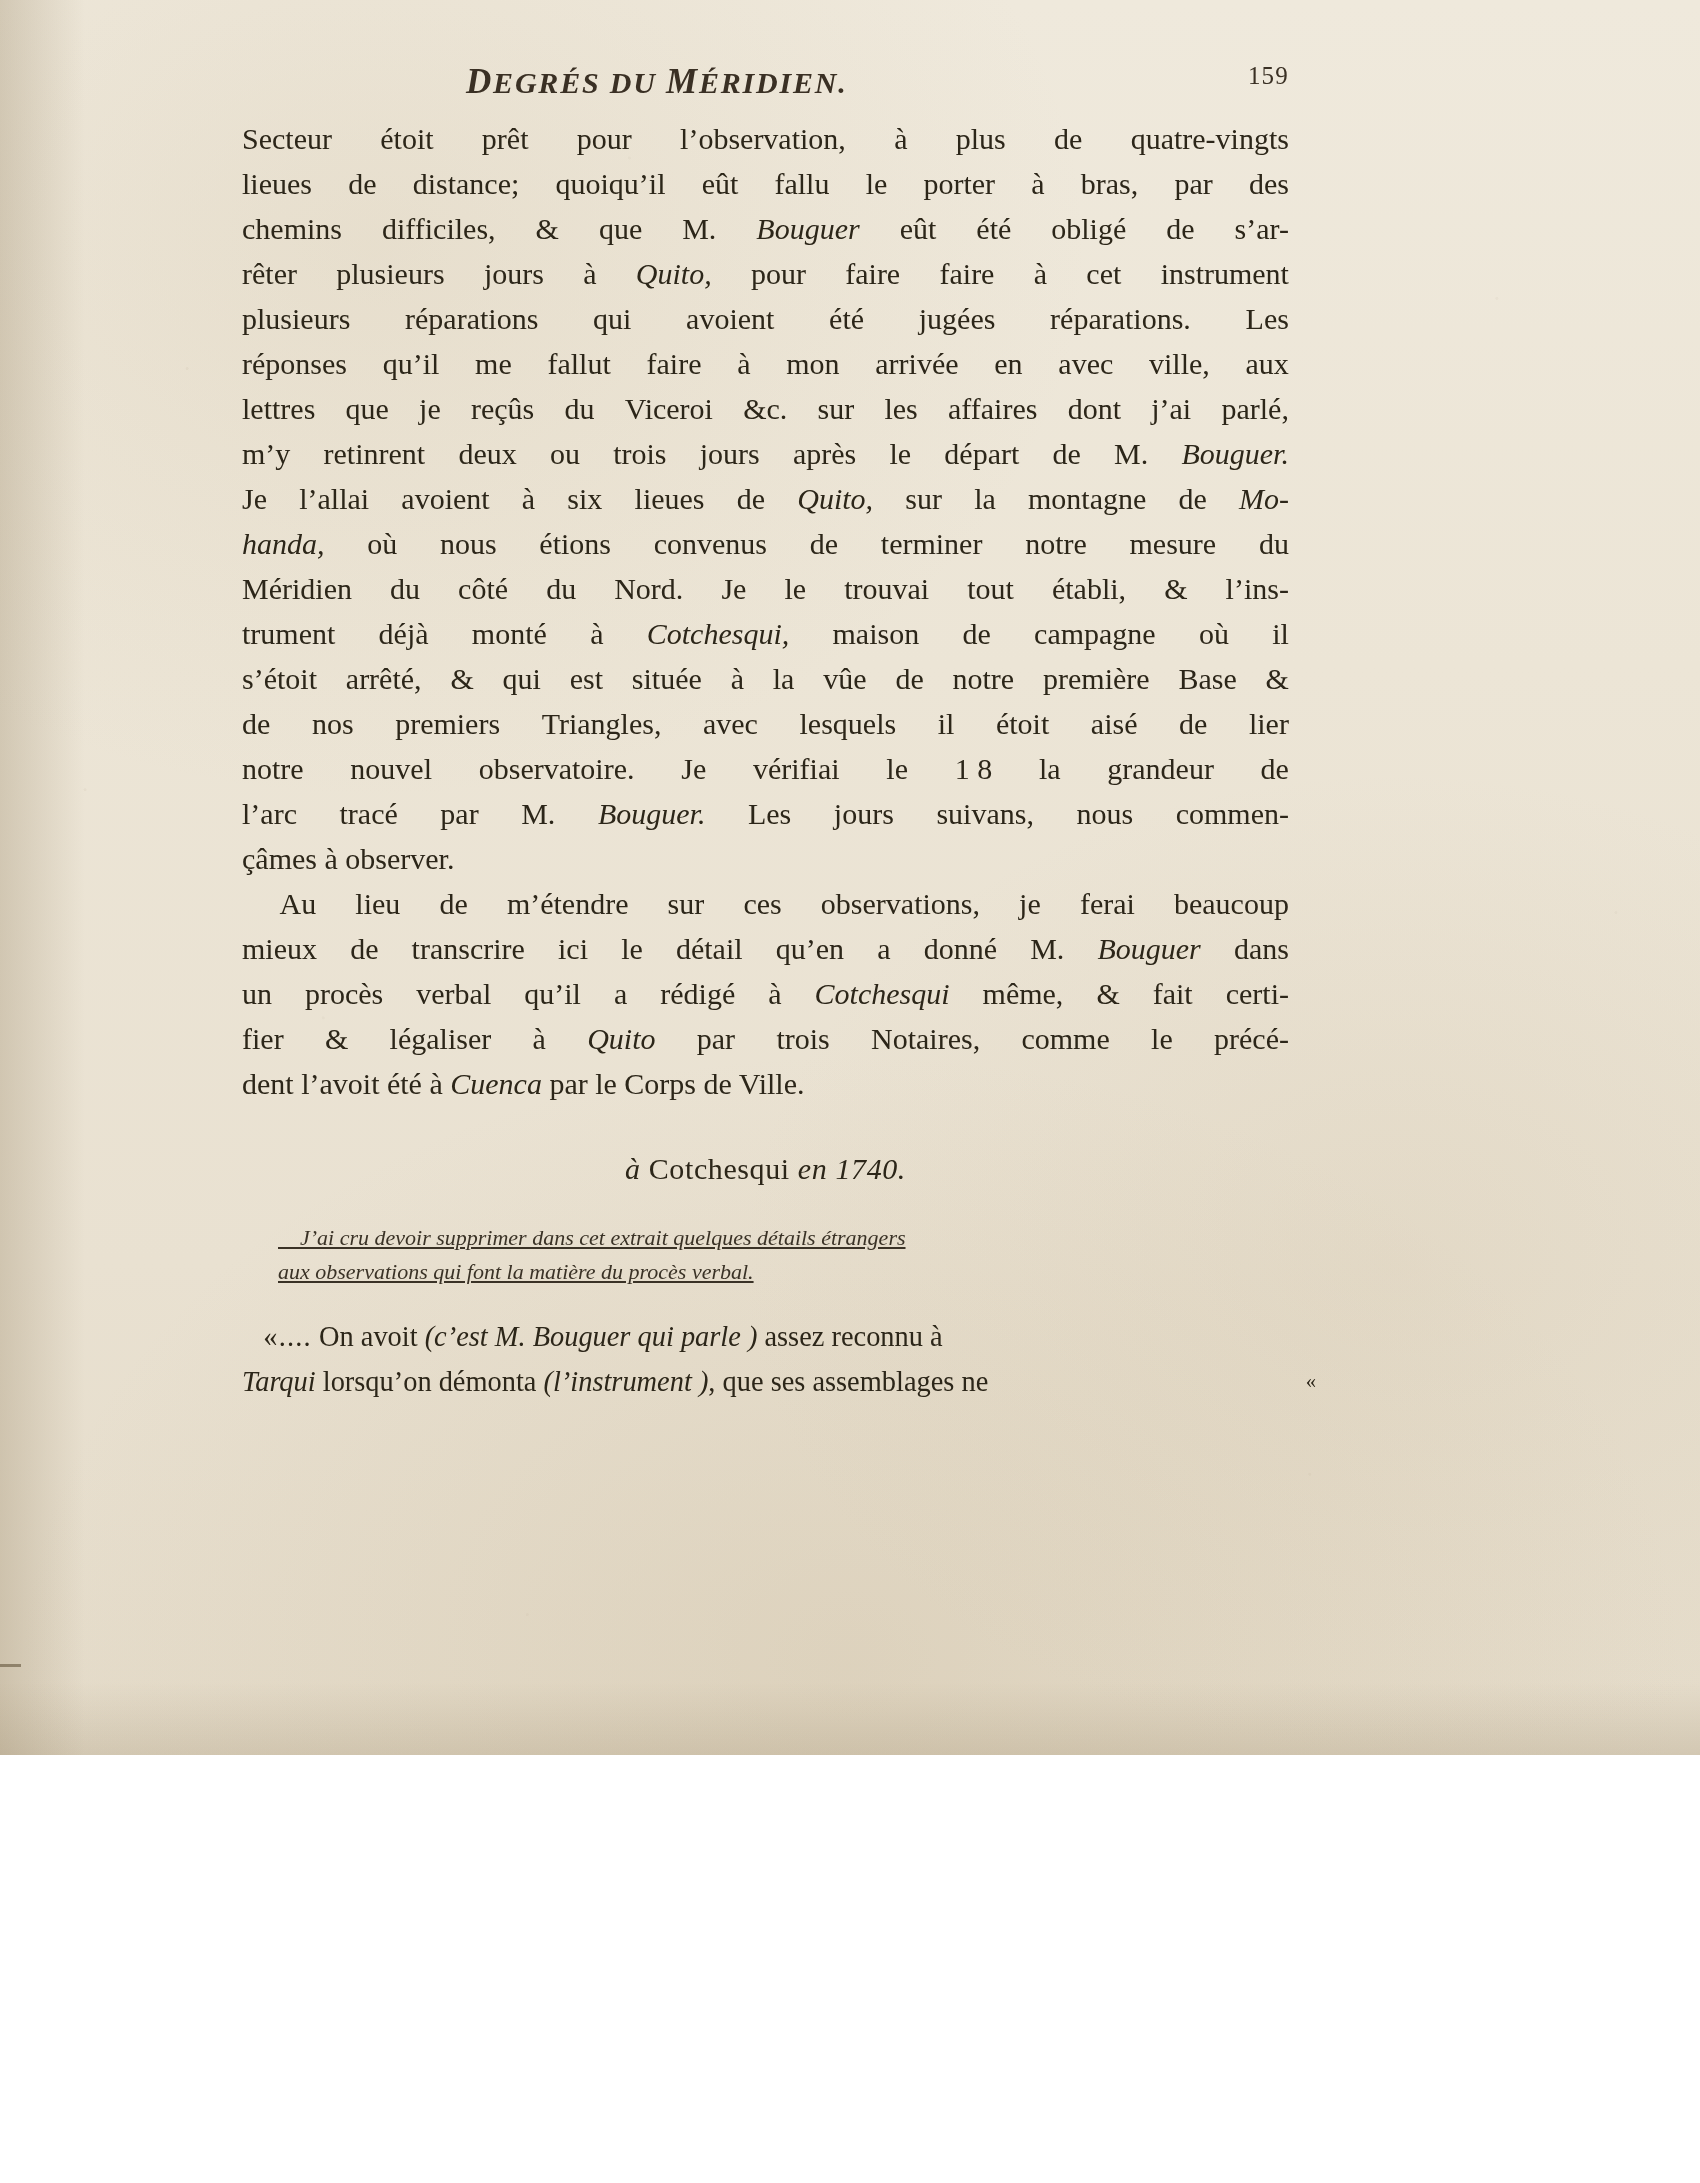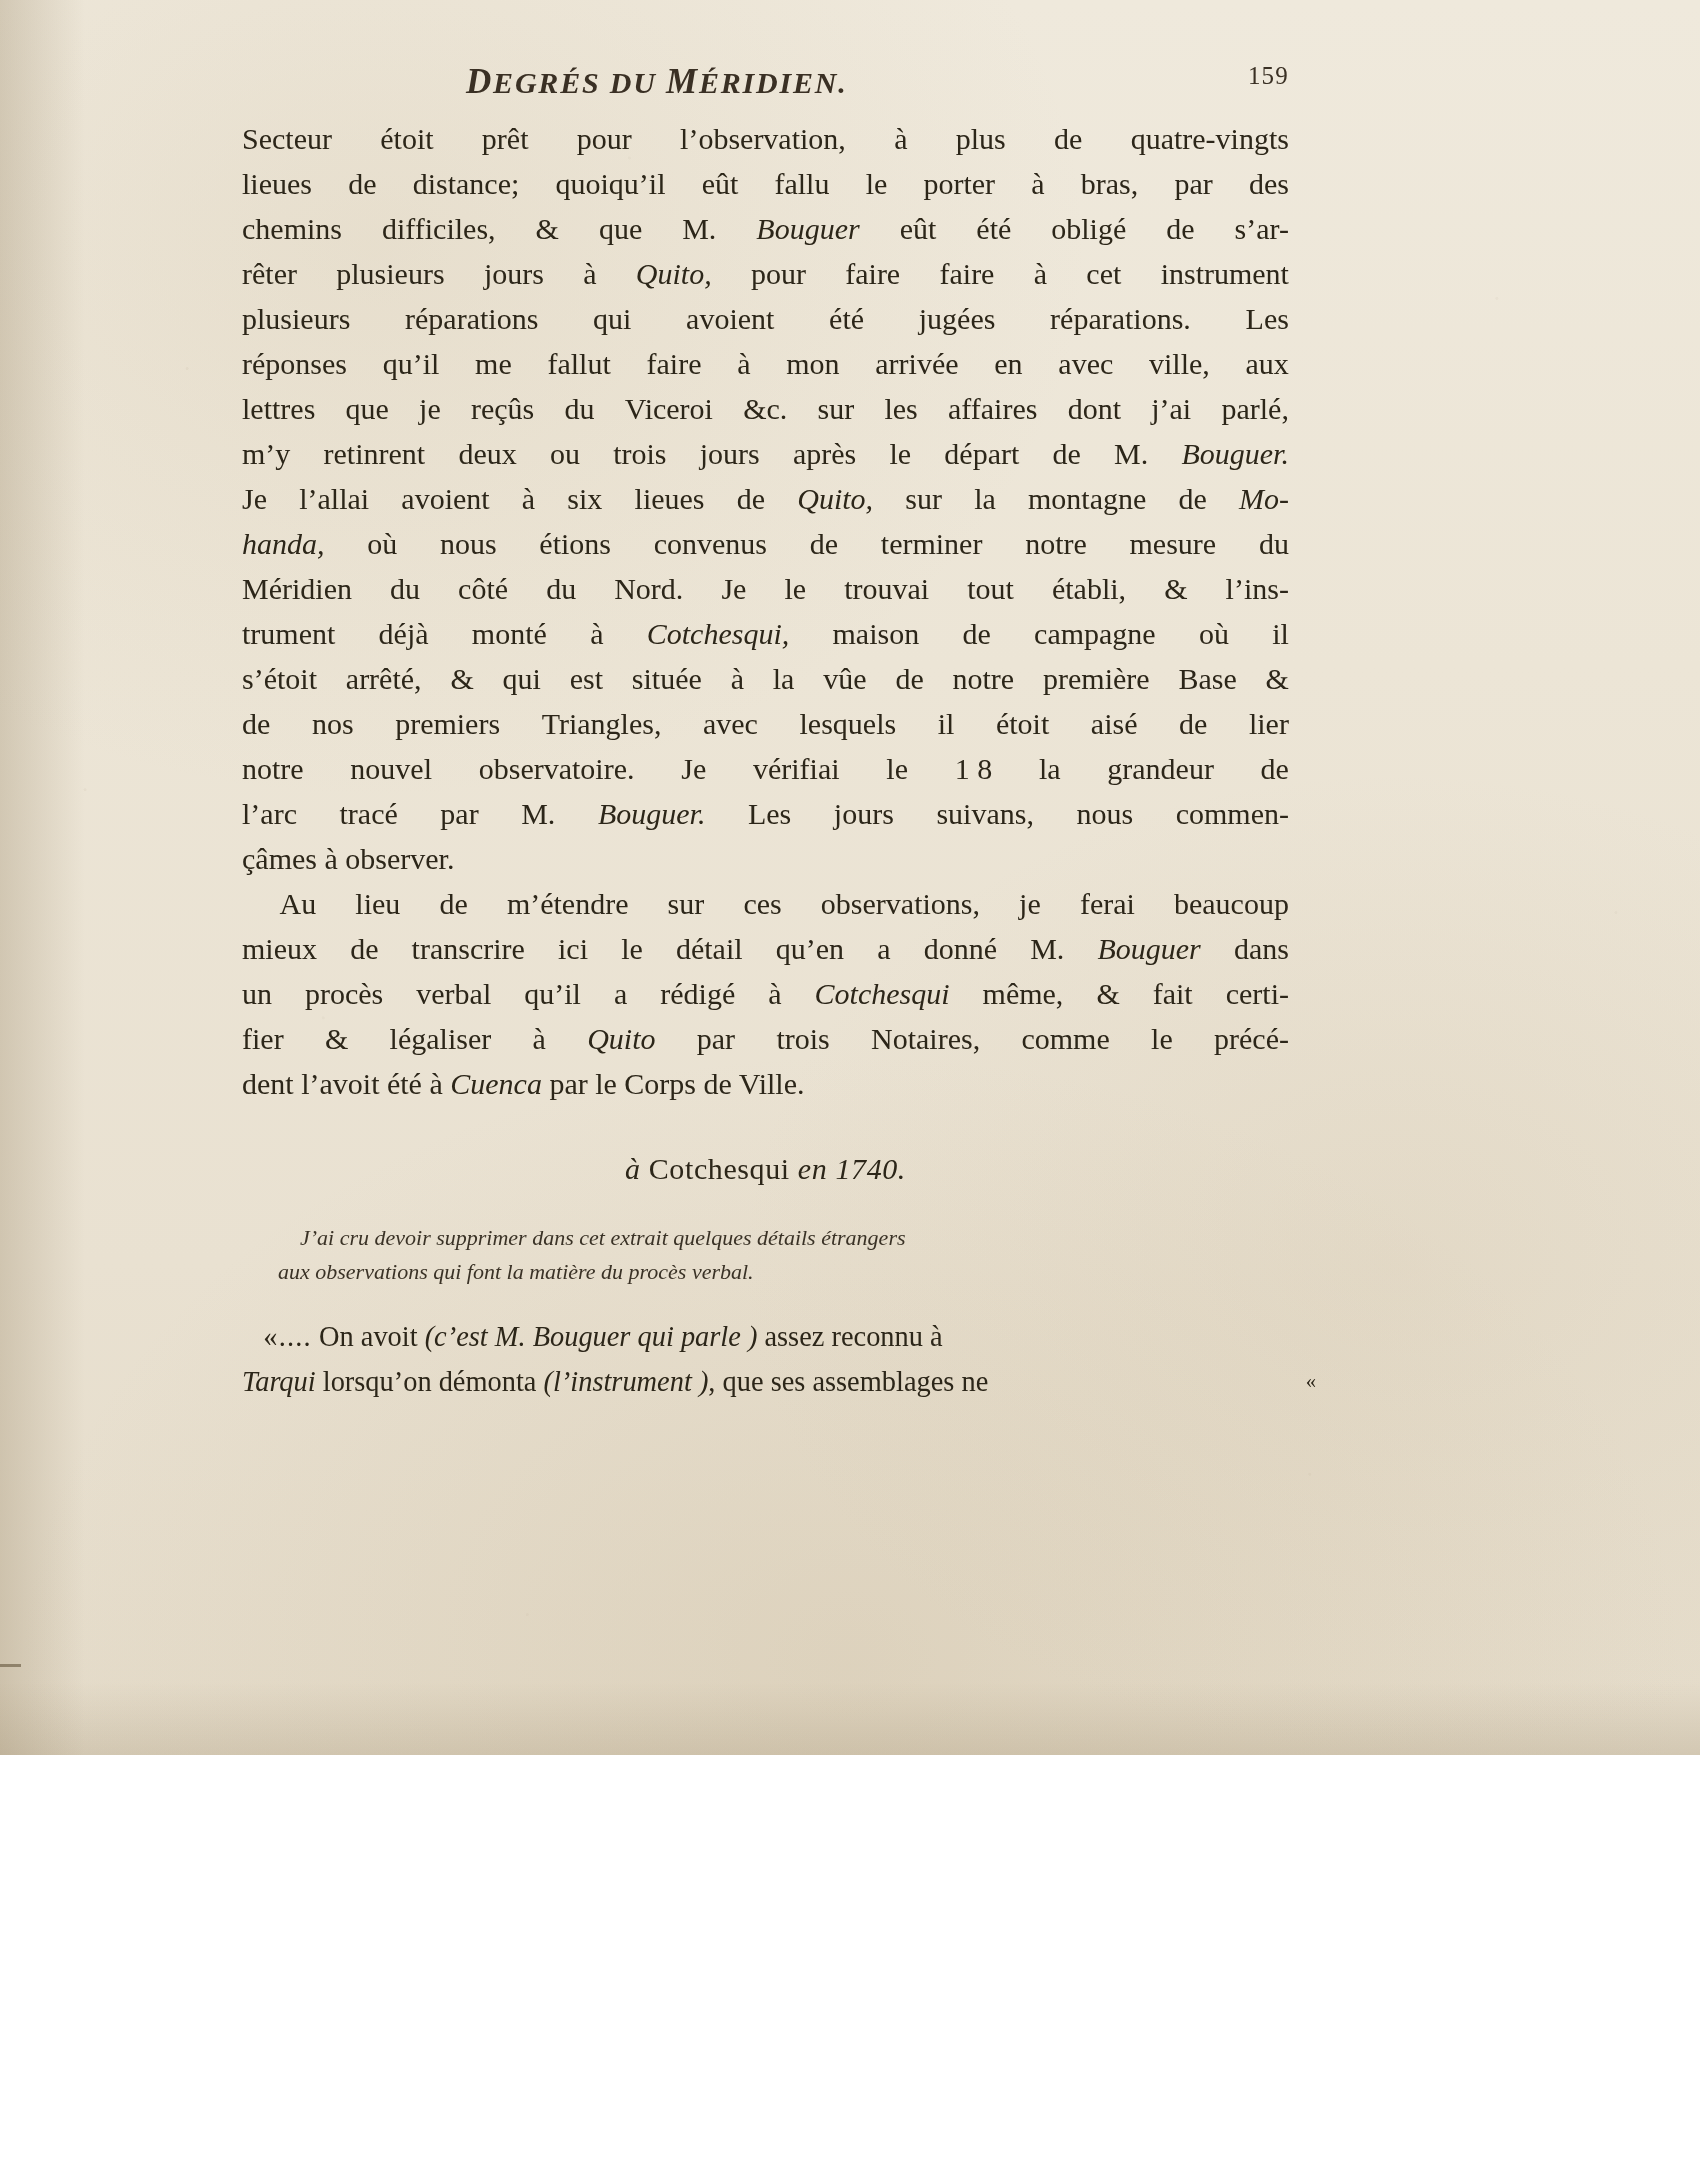--- a/index.html
+++ b/index.html
@@ -141,21 +141,21 @@
   
   .note {
     margin-top: 29px;
     margin-left: 36px;
     margin-right: 12px;
     font-style: italic;
     font-size: 22px;
     line-height: 34px;
     color: #3a3226;
   }
-  .note .ln { display: block; white-space: nowrap; }
+  .note .ln { display: block; white-space: nowrap; text-decoration: underline; }
 
   
   .quote {
     margin-top: 25.4px;
     font-size: 28.4px;
     line-height: 45px;
     color: #2c2619;
   }
   .quote .ln { display: block; white-space: nowrap; position: relative; }
   .quote .qmark { letter-spacing: 1.2px; }

